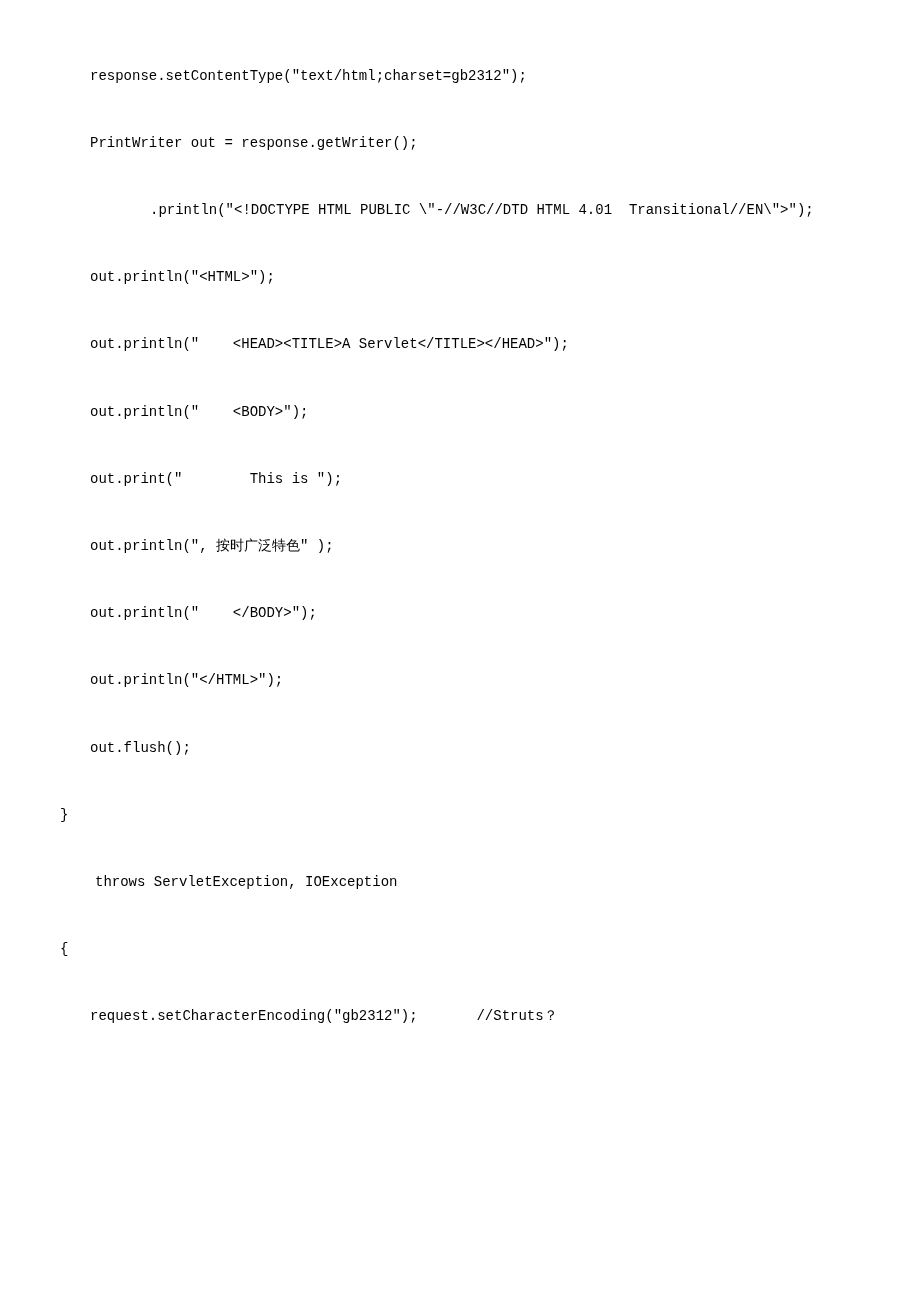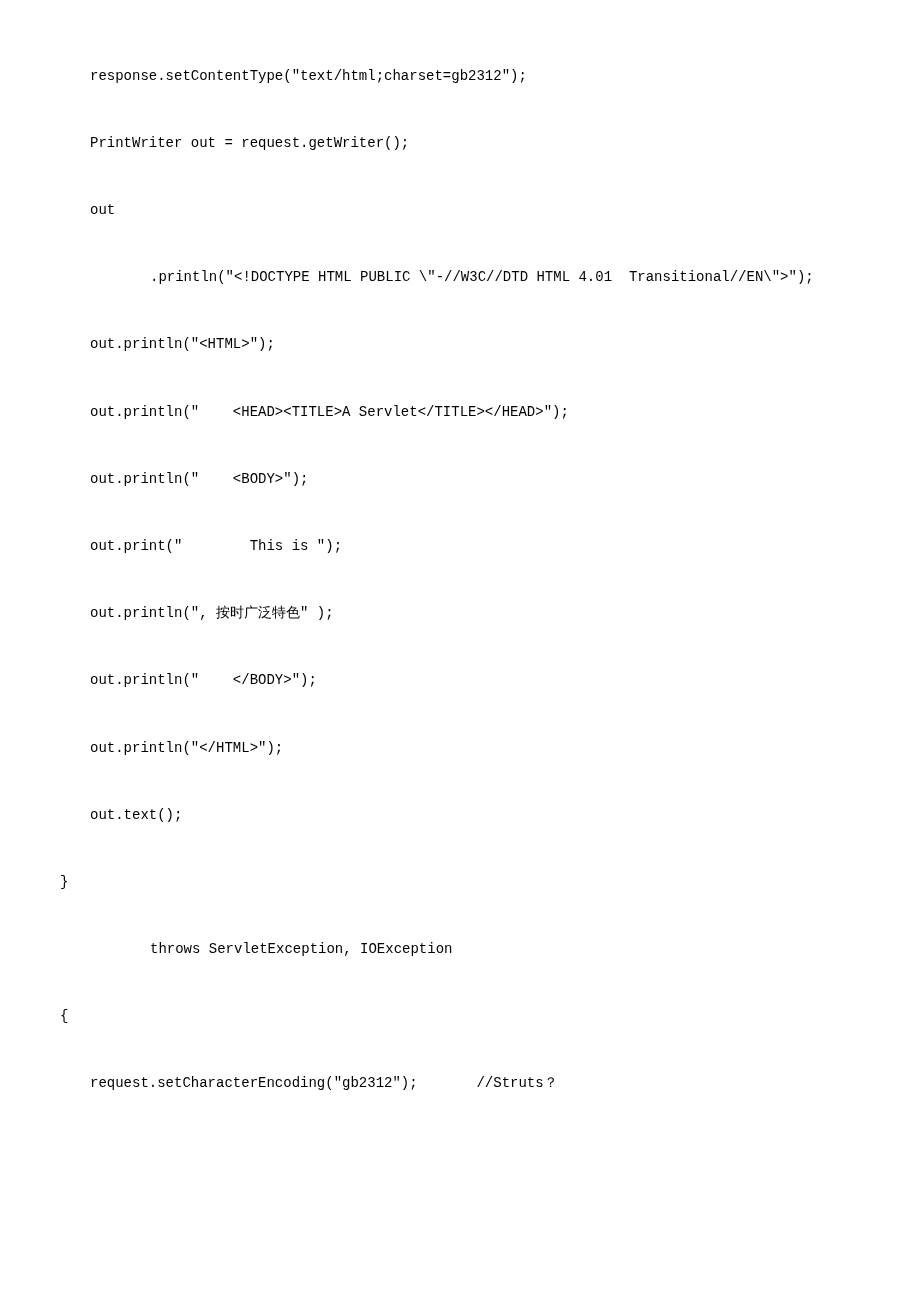--- a/index.html
+++ b/index.html
@@ -20,39 +20,38 @@
       line-height: 1.6;
       white-space: pre-wrap;
       word-break: break-word;
     }
     .line {
       display: block;
       min-height: 1.6em;
     }
     .indent1 { margin-left: 30px; }
     .indent2 { margin-left: 60px; }
-    .indent3 { margin-left: 120px; }
+    .indent3 { margin-left: 65px; }
     .indent4 { margin-left: 120px; }
   </style>
 </head>
 <body>
 
 <div class="code-container">
   <span class="line indent2">response.setContentType("text/html;charset=gb2312");</span>
-  <span class="line indent2">PrintWriter out = request.getWriter();</span>
-  <span class="line indent2">out</span>
+  <span class="line indent2">PrintWriter out = response.getWriter();</span>
   <span class="line indent4">.println("&lt;!DOCTYPE HTML PUBLIC \"-//W3C//DTD HTML 4.01  Transitional//EN\"&gt;");</span>
   <span class="line indent2">out.println("&lt;HTML&gt;");</span>
   <span class="line indent2">out.println("    &lt;HEAD&gt;&lt;TITLE&gt;A Servlet&lt;/TITLE&gt;&lt;/HEAD&gt;");</span>
   <span class="line indent2">out.println("    &lt;BODY&gt;");</span>
   <span class="line indent2">out.print("        This is ");</span>
   <span class="line indent2">out.println(", 按时广泛特色" );</span>
   <span class="line indent2">out.println("    &lt;/BODY&gt;");</span>
   <span class="line indent2">out.println("&lt;/HTML&gt;");</span>
-  <span class="line indent2">out.text();</span>
+  <span class="line indent2">out.flush();</span>
   <span class="line indent1">}</span>
   <span class="line indent3">throws ServletException, IOException</span>
   <span class="line indent1">{</span>
   <span class="line indent2">request.setCharacterEncoding("gb2312");       //Struts？</span>
   
   
   
   
   
   

